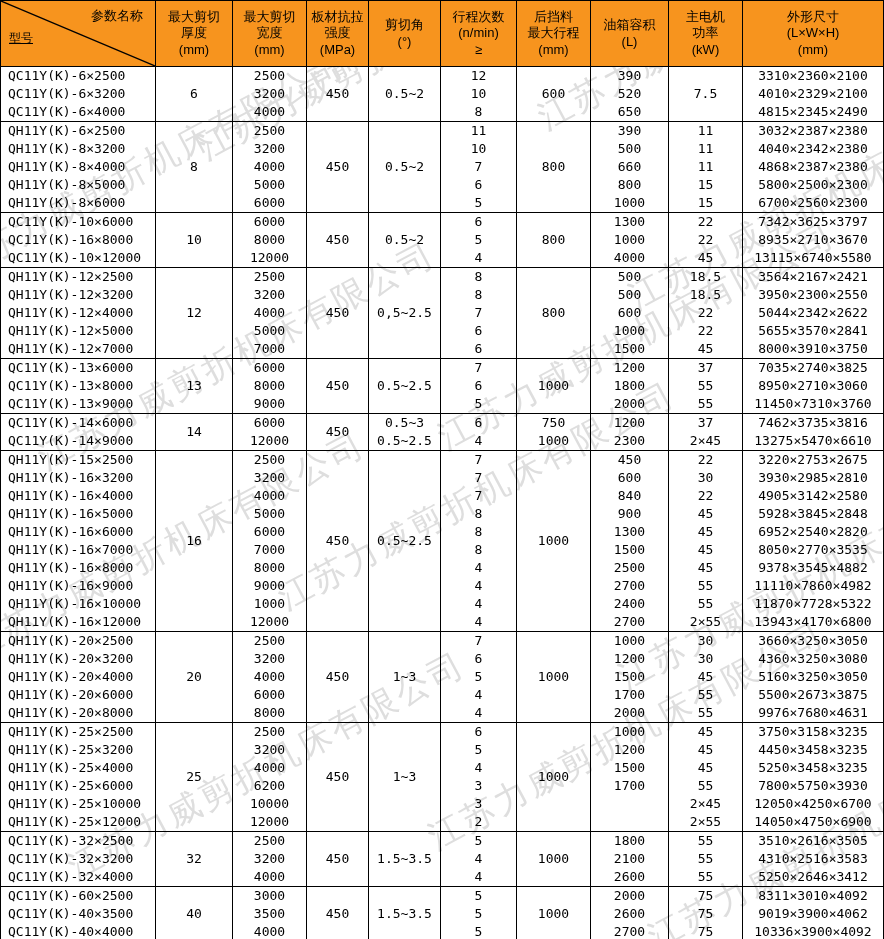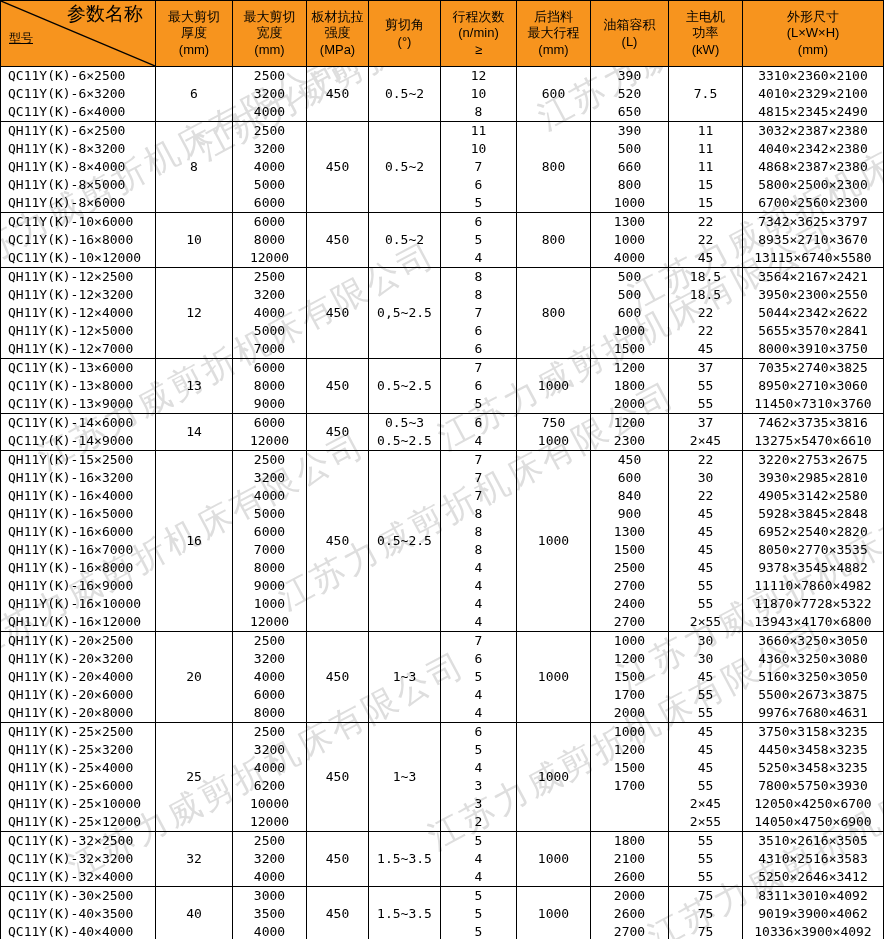--- a/index.html
+++ b/index.html
@@ -59,21 +59,21 @@
     text-align:center;
     vertical-align:middle;
     color:#000;
     white-space:nowrap;
     overflow:hidden;
   }
   tr.gfirst td{border-top:1px solid var(--border);}
   td.model{text-align:left;padding-left:7px;margin-top:8px;}
   th.corner{position:relative;padding:0;}
   th.corner svg{position:absolute;inset:0;width:100%;height:100%;}
-  .corner-top{position:absolute;top:1px;right:12px;font-size:19px;}
+  .corner-top{position:absolute;top:7px;right:12px;font-size:13px;}
   .corner-bottom{position:absolute;bottom:20px;left:8px;font-size:12px;text-decoration:underline;}
 </style>
 </head>
 <body>
 
 <div class="wrap">
   <div class="watermarks">
       <span class="wm" style="left: -60px; top: 250px;">江苏力威剪折机床有限公司</span>
       <span class="wm" style="left: 190px; top: 130px;">江苏力威剪折机床有限公司</span>
       <span class="wm" style="left: 530px; top: 100px;">江苏力威剪折机床有限公司</span>
@@ -532,21 +532,21 @@
         </tr>
         <tr>
           <td class="model">QC11Y(K)-32×4000</td>
           <td>4000</td>
           <td>4</td>
           <td>2600</td>
           <td>55</td>
           <td>5250×2646×3412</td>
         </tr>
         <tr class="gfirst">
-          <td class="model">QC11Y(K)-30×2500</td>
+          <td class="model">QC11Y(K)-60×2500</td>
           <td rowspan="3">40</td>
           <td>3000</td>
           <td rowspan="3">450</td>
           <td rowspan="3">1.5~3.5</td>
           <td>5</td>
           <td rowspan="3">1000</td>
           <td>2000</td>
           <td>75</td>
           <td>8311×3010×4092</td>
         </tr>

